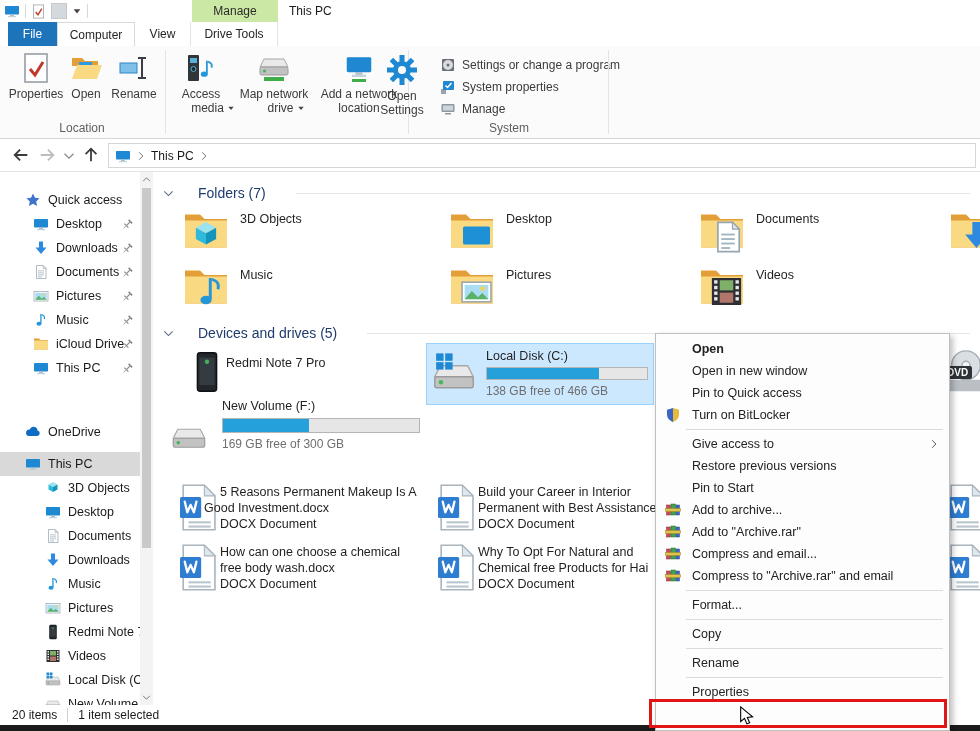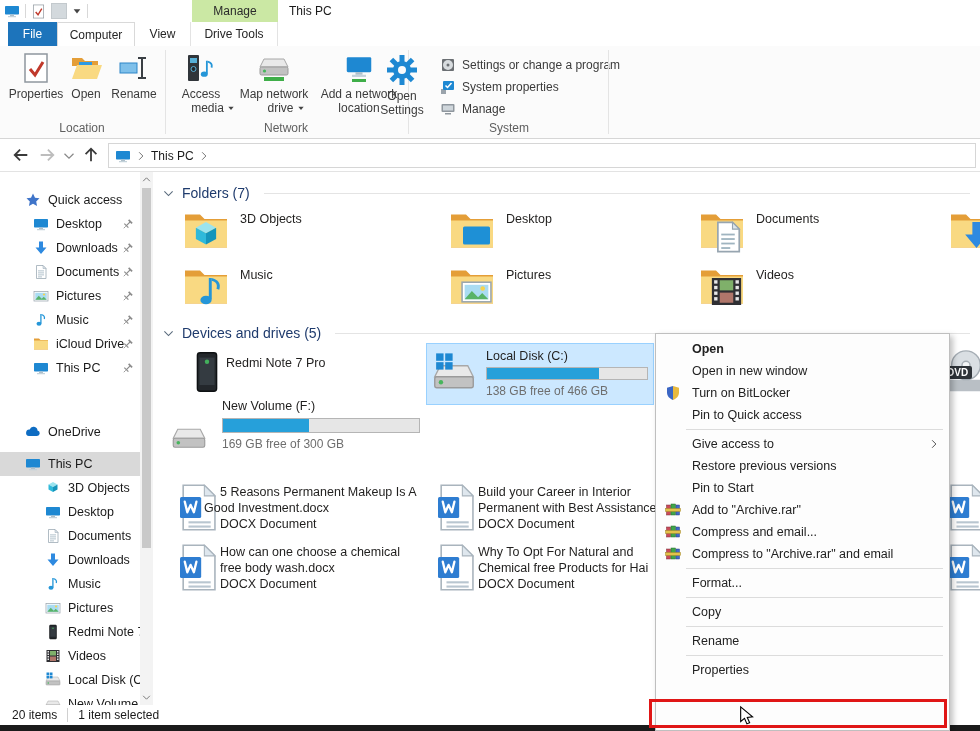--- a/index.html
+++ b/index.html
@@ -46,21 +46,21 @@
   .sb-item svg{width:16px;height:16px;flex:none;}
   .sb-item .pin{position:absolute;right:6px;width:13px;height:13px;color:#8b8b8b;}
   .lv0{padding-left:25px;} .lv1{padding-left:33px;} .lv2{padding-left:45px;}
   .sb-sel{background:#d9d9d9;}
   .sb-label{white-space:nowrap;overflow:hidden;}
   .sbscroll{position:absolute;left:140px;top:0;width:13px;height:533px;background:#f3f3f3;}
   .sb-arrow{position:absolute;left:2px;width:9px;height:9px;color:#6d6d6d;}
   .sb-thumb{position:absolute;left:2px;top:16px;width:9px;height:360px;background:#c9c9c9;}
   
   .content{position:absolute;left:160px;top:0;width:820px;height:533px;}
-  .ghead{position:absolute;left:3px;right:10px;display:flex;align-items:center;gap:8px;height:18px;}
+  .ghead{position:absolute;left:3px;right:10px;display:flex;align-items:center;gap:24px;height:18px;}
   .ghead .chevd{width:11px;height:11px;color:#5a6b7d;}
   .ghead .gtitle{font-size:14px;color:#1f3b6d;white-space:nowrap;}
   .ghead .gline{flex:1;height:1px;background:#e4e4e4;margin-left:6px;}
   .tile-ic48{position:absolute;width:48px;height:50px;}
   .tile-label{position:absolute;font-size:12.5px;color:#201f1e;white-space:nowrap;}
   .sub{color:#6e6e6e;font-size:12px;}
   .capbar{position:absolute;height:13px;border:1px solid #b5b5b5;background:#e6e6e6;box-sizing:border-box;}
   .capfill{height:100%;background:#26a0da;}
   .seltile{position:absolute;background:#cce8ff;border:1px solid #99d1ff;box-sizing:border-box;}
   .docline{position:absolute;font-size:12.5px;color:#201f1e;white-space:nowrap;overflow:hidden;}
@@ -392,21 +392,20 @@
         <use href="#s-mapdrive"></use>
       </svg>
     <span>Map network</span>
     <span class="l2">
         <span>drive</span>
       <svg class="caret ic">
           <use href="#s-caret-d"></use>
         </svg>
       </span>
   </div>
-  <div class="rgroup-label" style="left:166px;width:240px;">Network</div>
   <div class="rdiv" style="left:408px;"></div>
 
   <div class="rbtn sysbig" style="left:372px;width:60px;">
     <svg class="rbi ic">
         <use href="#s-gear"></use>
       </svg>
     <span>Open</span>
     <span>Settings</span>
   </div>
   <div class="sysrow" style="top:8px;">
@@ -727,41 +726,47 @@
 </div>
 
 <div class="ctxmenu">
   <div class="mi bold">
       <span>Open</span>
     </div>
   <div class="mi">
       <span>Open in new window</span>
     </div>
   <div class="mi">
+      <span>Pin to Quick access</span>
+    </div>
+  <div class="mi">
     <svg class="mic ic">
         <use href="#s-shield"></use>
       </svg>
     <span>Turn on BitLocker</span>
   </div>
-  <div class="mi">
-      <span>Pin to Quick access</span>
-    </div>
   <div class="msep"></div>
   <div class="mi">
     <span>Give access to</span>
     <svg class="subarrow ic">
         <use href="#s-chev-r"></use>
       </svg>
   </div>
   <div class="mi">
       <span>Restore previous versions</span>
     </div>
   <div class="mi">
       <span>Pin to Start</span>
     </div>
+  <div class="mi">
+    <svg class="mic ic">
+        <use href="#s-rar"></use>
+      </svg>
+    <span>Add to archive...</span>
+  </div>
   <div class="mi">
     <svg class="mic ic">
         <use href="#s-rar"></use>
       </svg>
     <span>Add to "Archive.rar"</span>
   </div>
   <div class="mi">
     <svg class="mic ic">
         <use href="#s-rar"></use>
       </svg>

